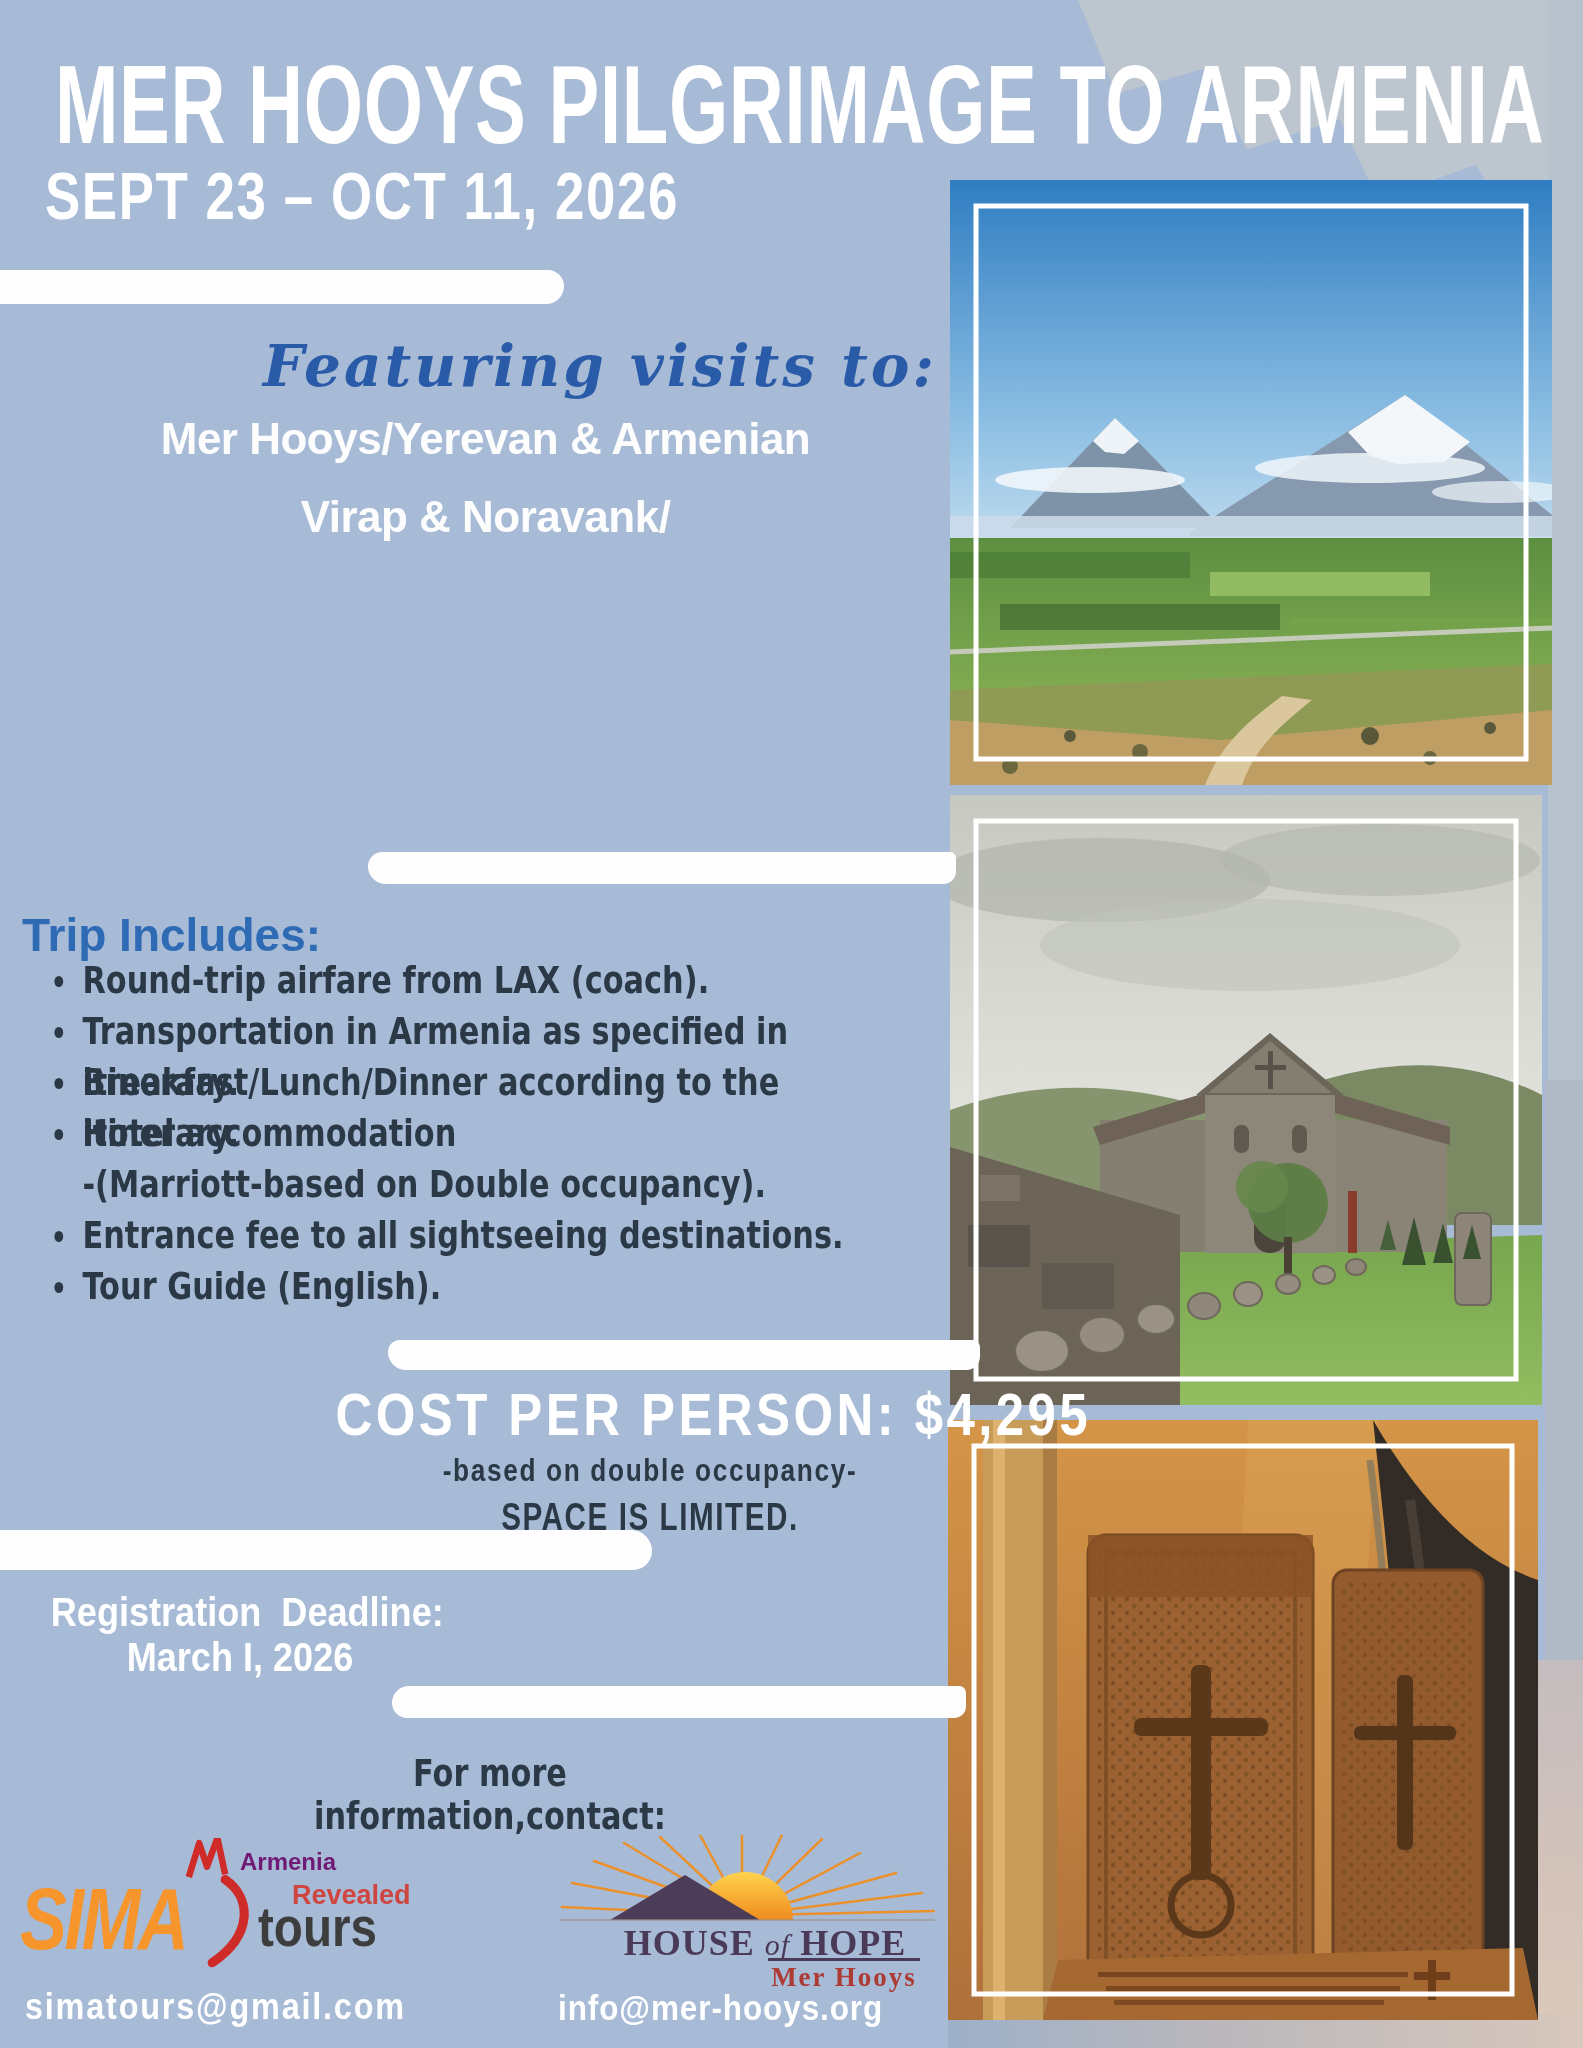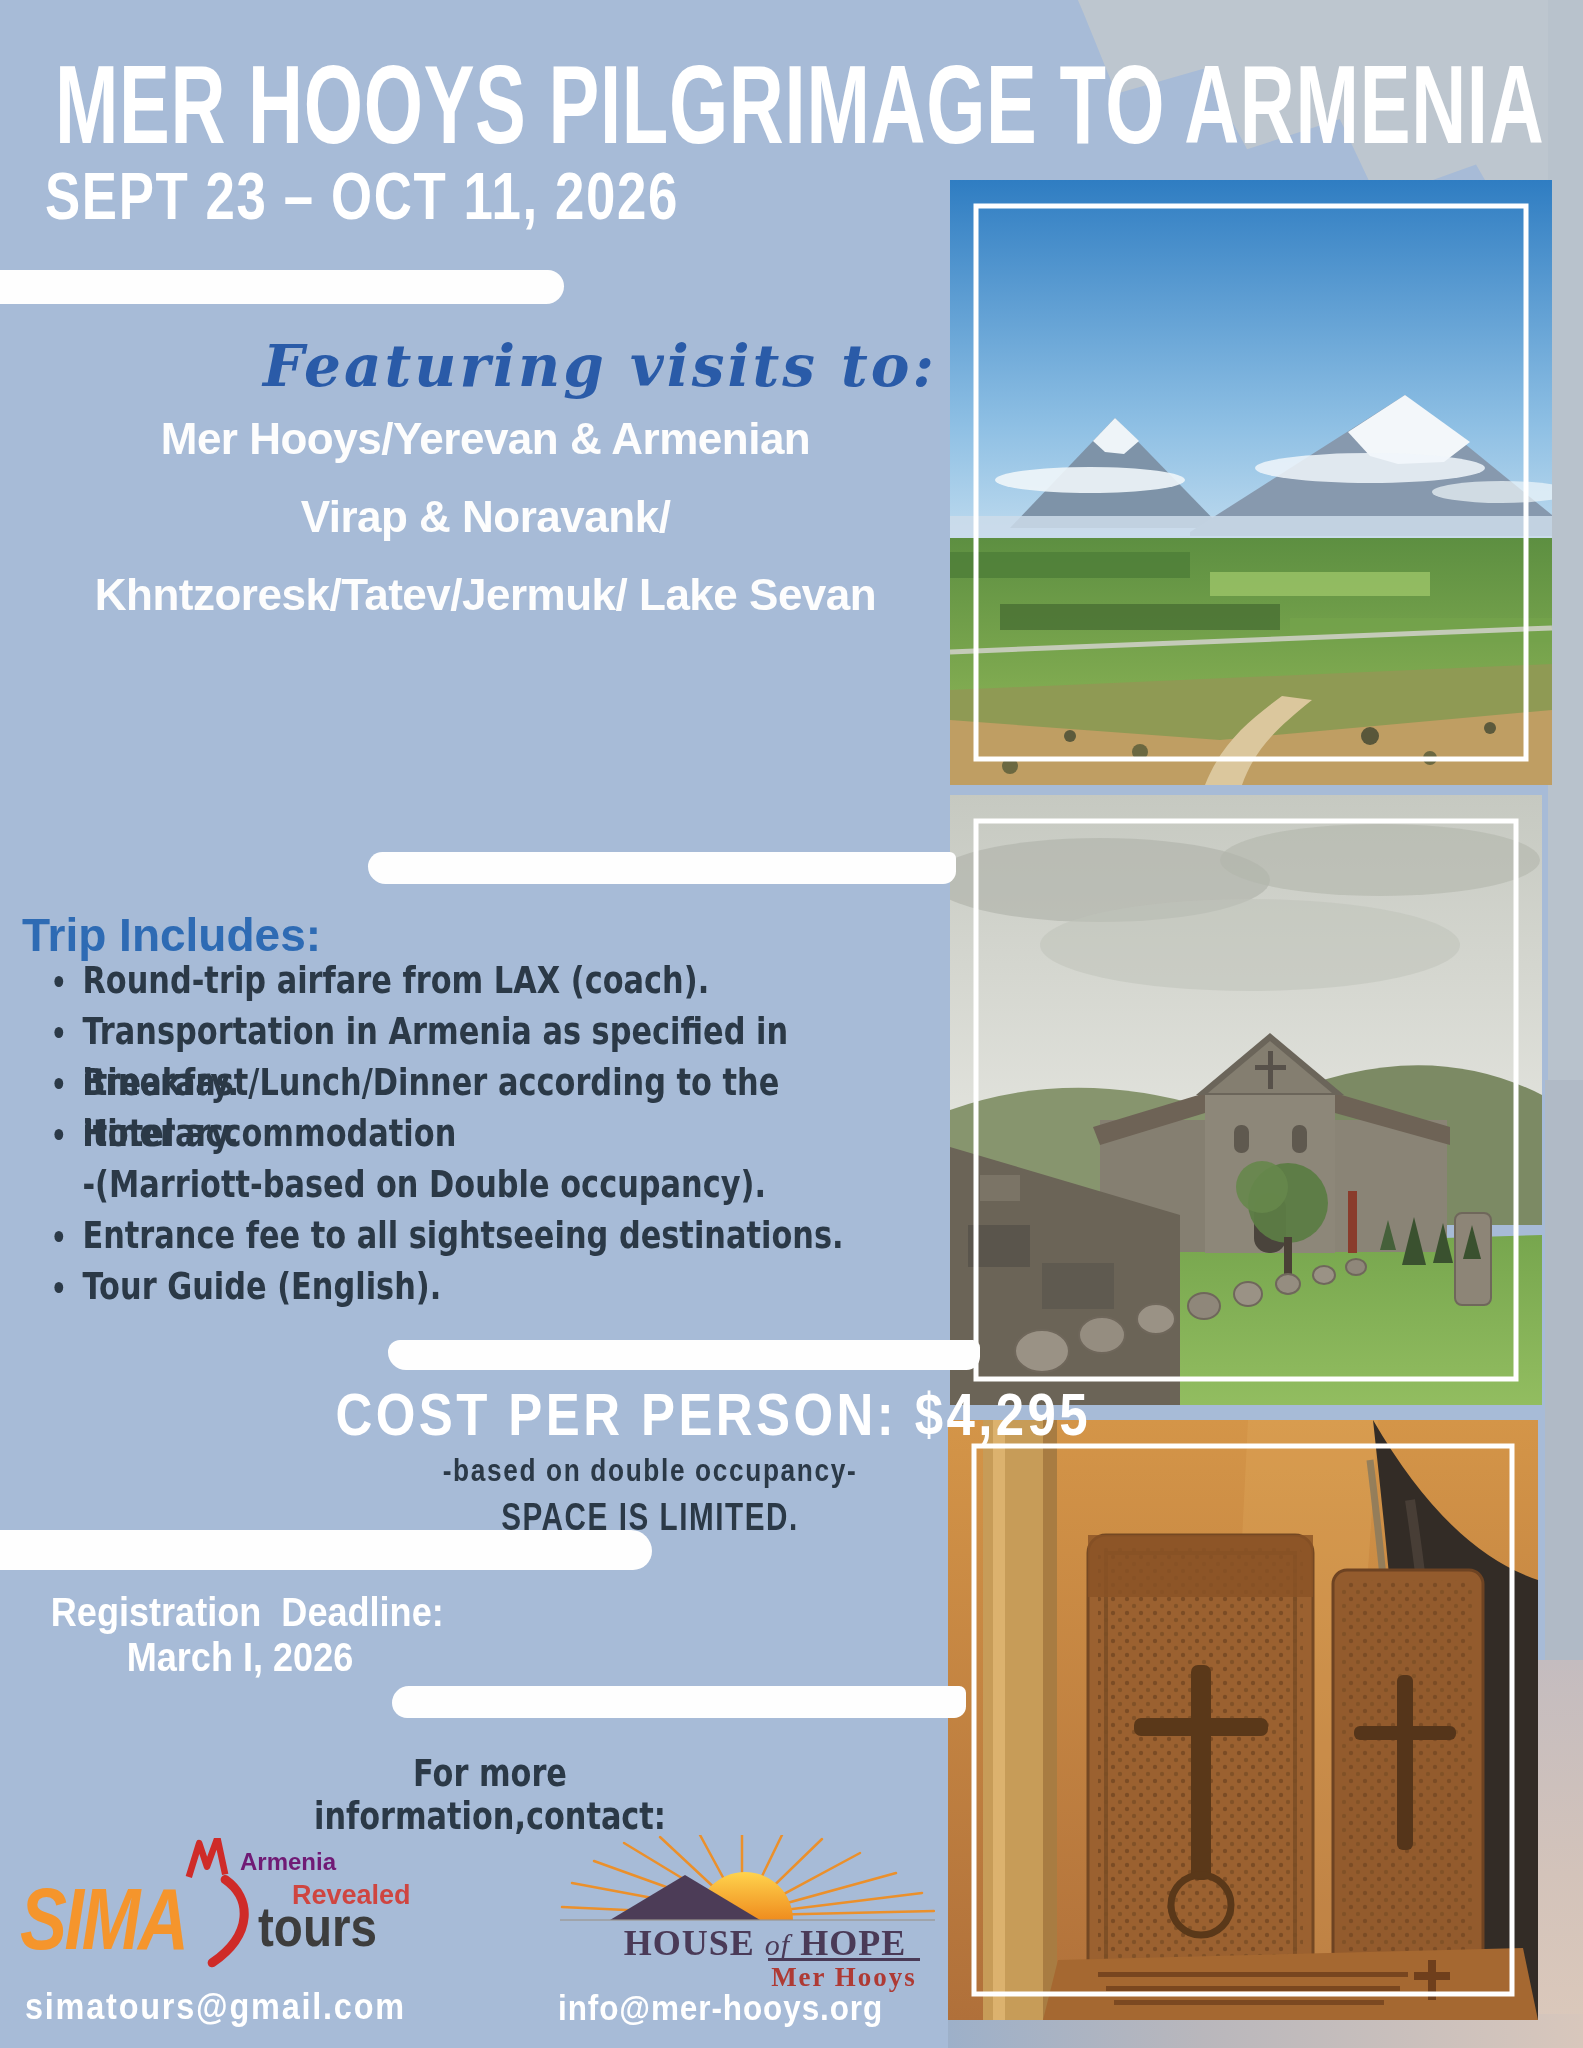--- a/index.html
+++ b/index.html
@@ -92,21 +92,20 @@
   <div class="abs stroke s1"></div>
   <div class="abs stroke s2"></div>
   <div class="abs stroke s3"></div>
   <div class="abs stroke s4"></div>
   <div class="abs stroke s5"></div>
 
   <div class="abs featuring">Featuring visits to:</div>
   <div class="abs dests">
     <div>Mer Hooys/Yerevan &amp; Armenian</div>
     <div>Virap &amp;  Noravank/</div>
-    <div>Khntzoresk/Tatev/Jermuk/ Lake Sevan</div>
   </div>
 
   <div class="abs trip-head">Trip Includes:</div>
   <div class="abs bullets">
     <div class="brow">
       <span class="dot"></span>
       <span>Round-trip airfare from LAX (coach).</span>
       </div>
     <div class="brow">
       <span class="dot"></span>

